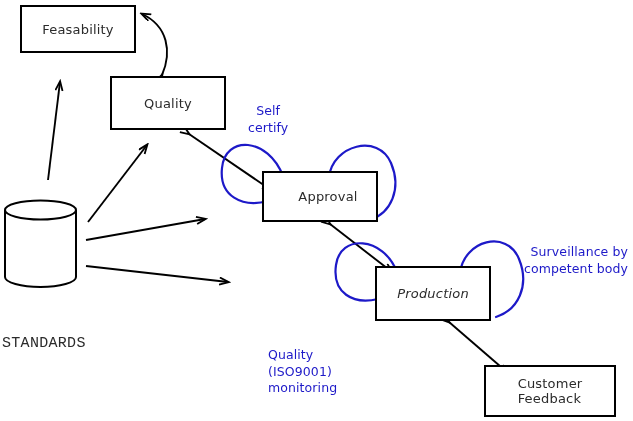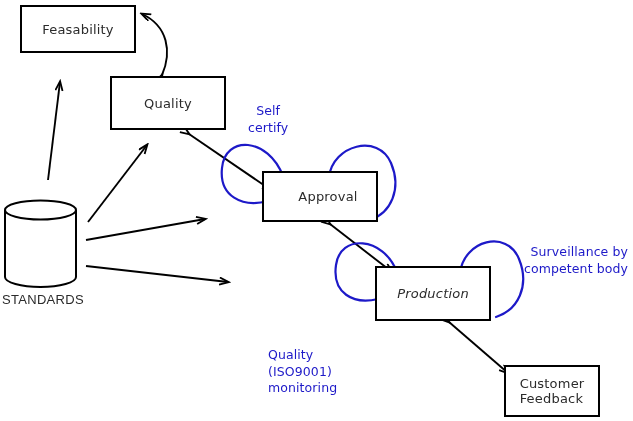--- a/index.html
+++ b/index.html
@@ -40,26 +40,27 @@
     line-height: 15px;
     letter-spacing: 0.2px;
     z-index: 3;
   }
   .node-label {
     white-space: pre-line;
   }
   .store-label {
     position: absolute;
     color: #2b2b2b;
-    font-family: Liberation Sans, sans-serif;
-    font-size: 13px;
+    font-family: Liberation Mono, monospace;
+    font-size: 15px;
     line-height: 15px;
     letter-spacing: 0.3px;
     white-space: nowrap;
     z-index: 3;
+    margin-top: 44px;
   }
   .annot {
     position: absolute;
     color: #1d19c8;
     font-family: "DejaVu Sans", sans-serif;
     font-size: 12.5px;
     line-height: 16.5px;
     letter-spacing: 0.1px;
     white-space: pre-line;
     z-index: 4;
@@ -155,21 +156,21 @@
   </div>
 
   <div class="node-box" style="left:262px; top:171px; width:116px; height:51px;padding-left:16px;">
     <span class="node-label">Approval</span>
   </div>
 
   <div class="node-box" style="left:375px; top:266px; width:116px; height:55px;font-style:italic;">
     <span class="node-label">Production</span>
   </div>
 
-  <div class="node-box" style="left:504px; top:365px; width:96px; height:52px;">
+  <div class="node-box" style="left:484px; top:365px; width:132px; height:52px;">
     <span class="node-label">Customer
 Feedback</span>
   </div>
 
   <div class="annot" style="left:248px; top:103px; text-align:center;">Self
 certify</div>
 
 
   <div class="annot" style="left:268px; top:300px; text-align:left;margin-top:47px;">Quality
 (ISO9001)

